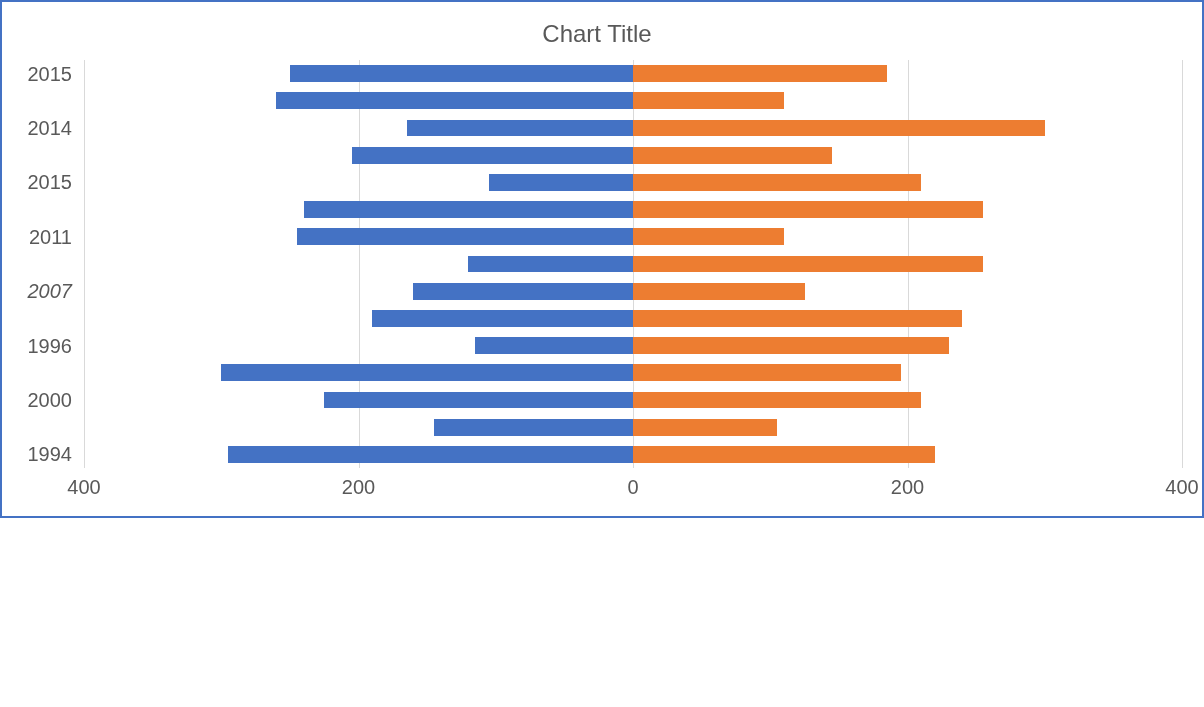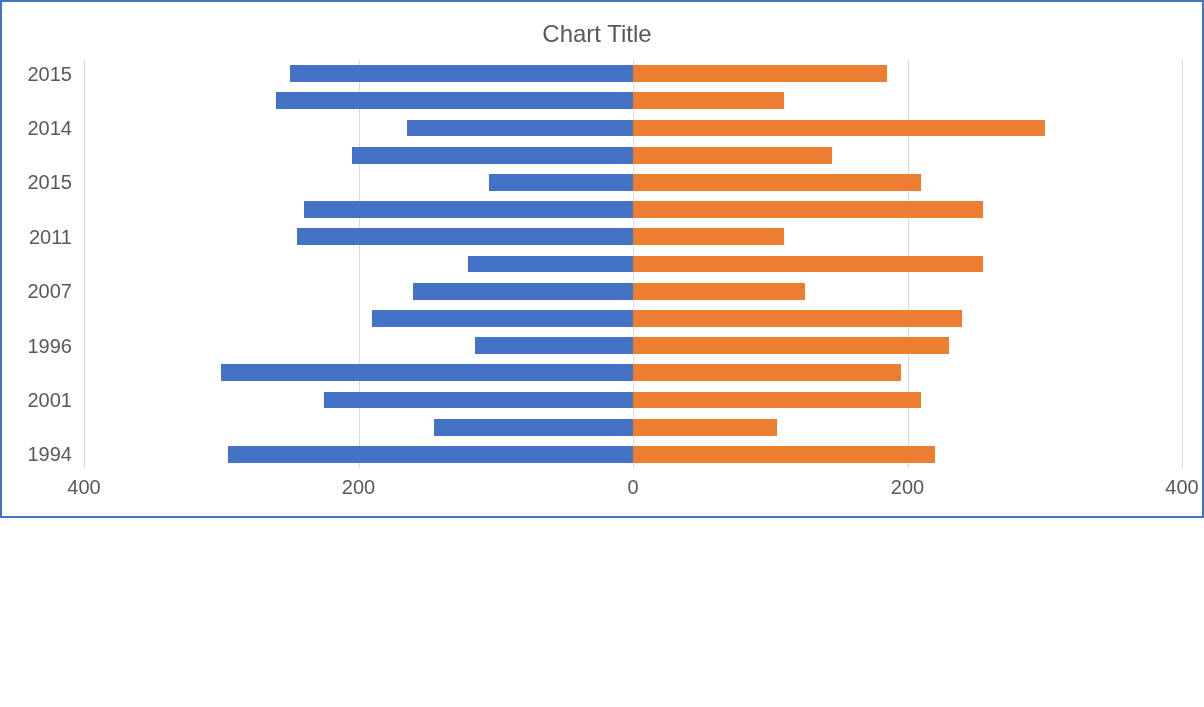--- a/index.html
+++ b/index.html
@@ -106,23 +106,23 @@
 </head>
 <body>
 
 <div class="chart-container">
 
   <div class="chart-title">Chart Title</div>
 
   <div class="plot-area-wrap">
     <div class="y-axis-labels" id="y-axis">
         <div class="y-label" style="top: 96.6667%;">1994</div>
-        <div class="y-label" style="top: 83.3333%;">2001</div>
+        <div class="y-label" style="top: 83.3333%;">2000</div>
         <div class="y-label" style="top: 70%;">1996</div>
-        <div class="y-label" style="top: 56.6667%;">2007</div>
+        <div class="y-label" style="top: 56.6667%; font-style: italic;">2007</div>
         <div class="y-label" style="top: 43.3333%;">2011</div>
         <div class="y-label" style="top: 30%;">2015</div>
         <div class="y-label" style="top: 16.6667%;">2014</div>
         <div class="y-label" style="top: 3.33333%;">2015</div>
       </div>
     <div class="plot-area" id="plot-area">
         <div class="gridline" style="left: 100%;"></div>
         <div class="gridline" style="left: 75%;"></div>
         <div class="gridline" style="left: 50%;"></div>
         <div class="gridline" style="left: 25%;"></div>

